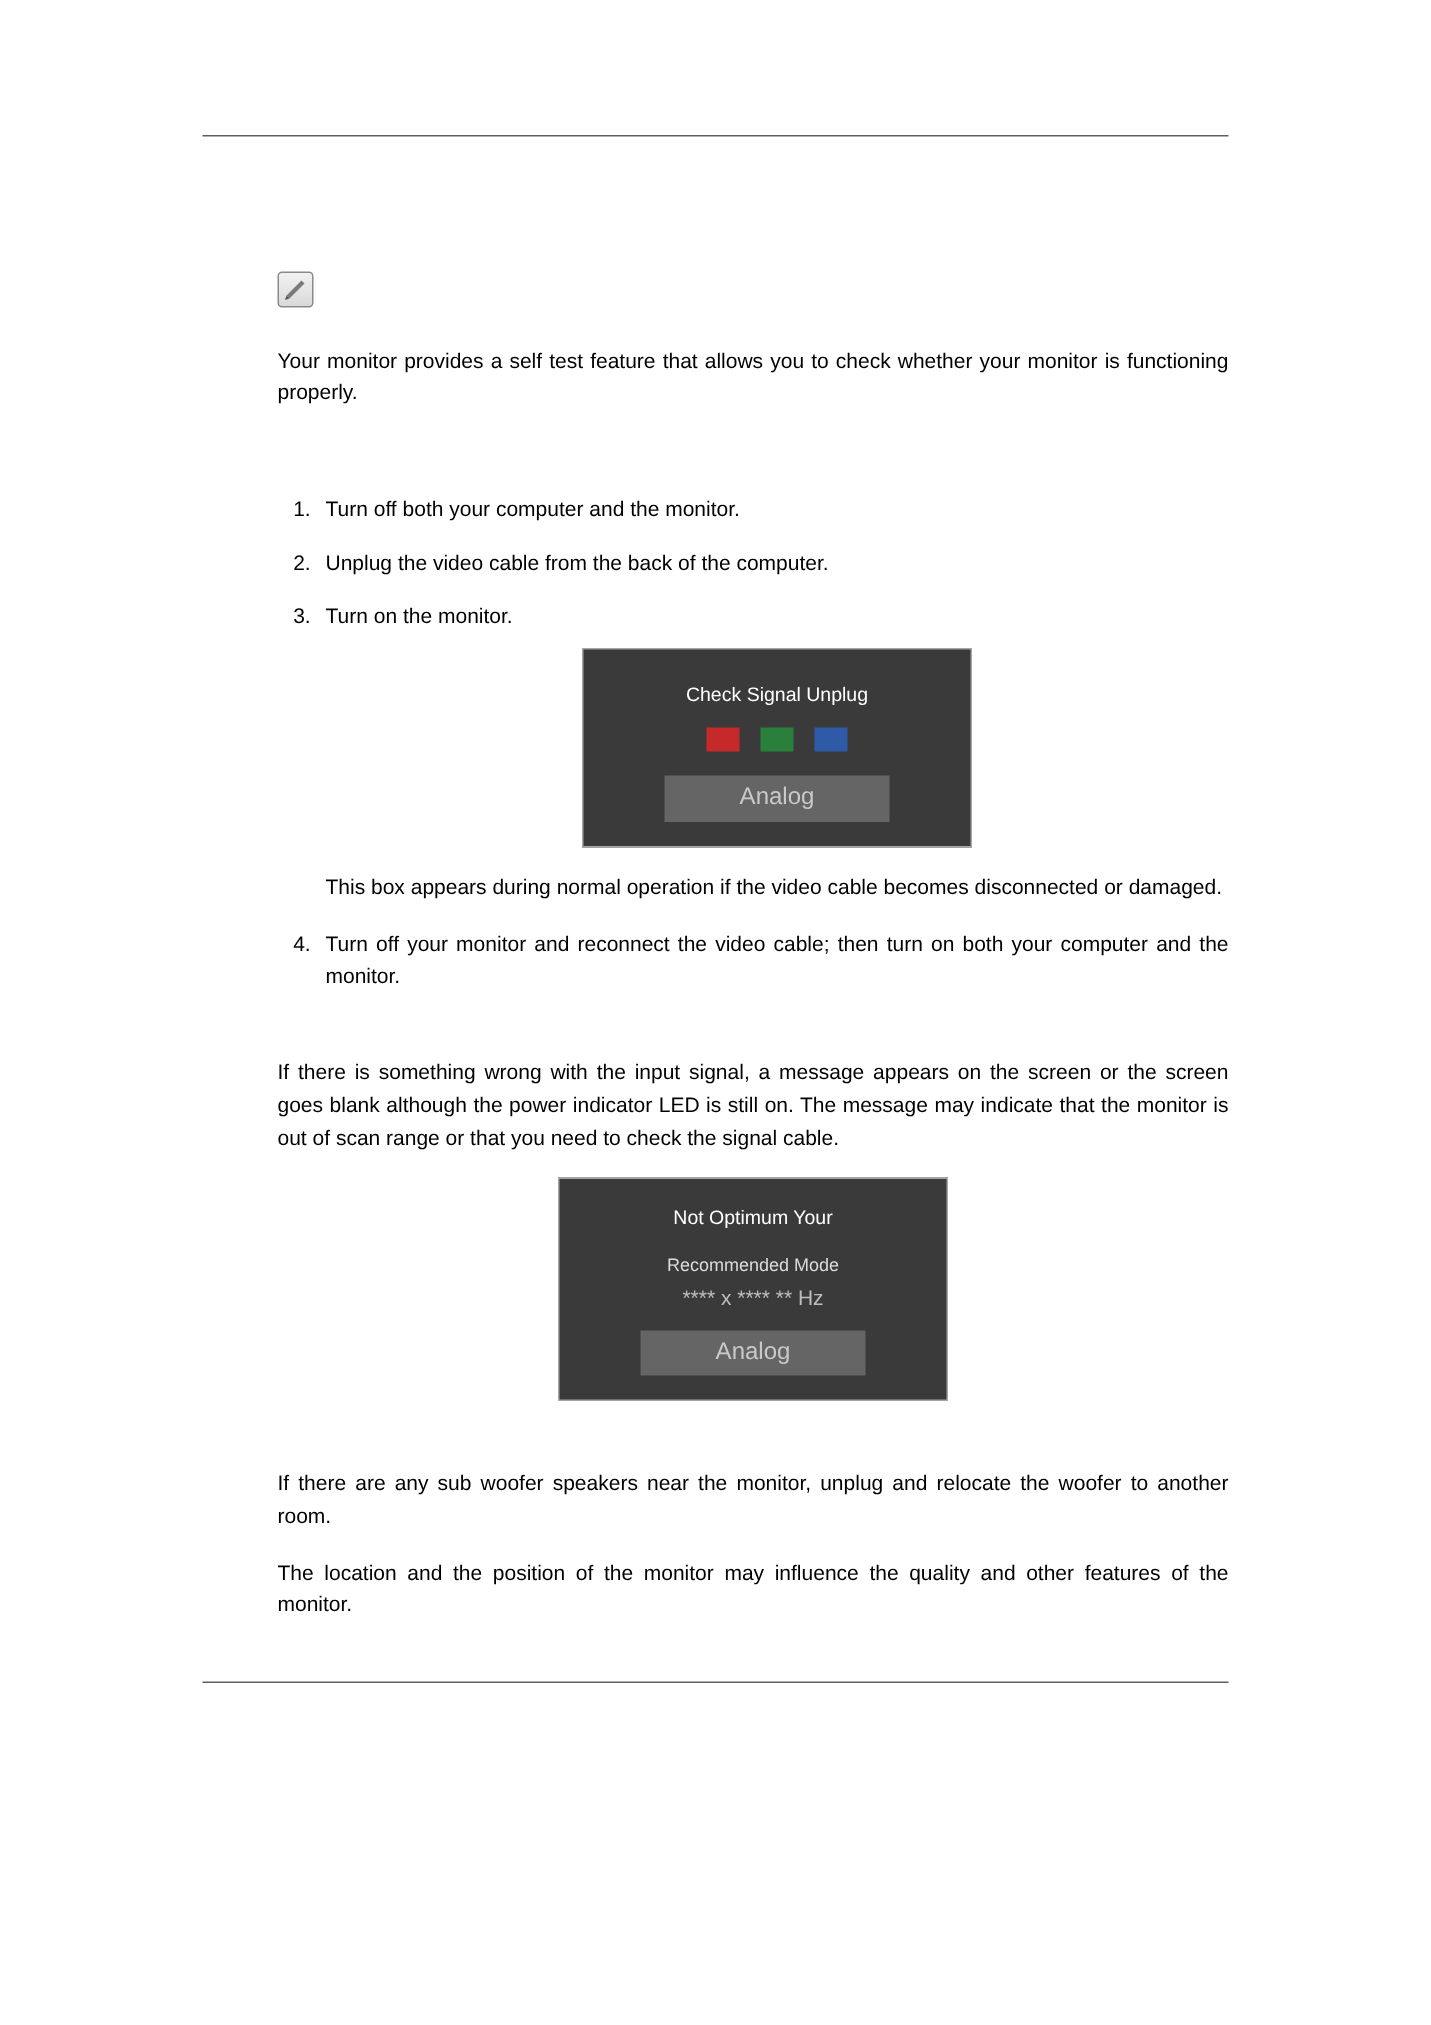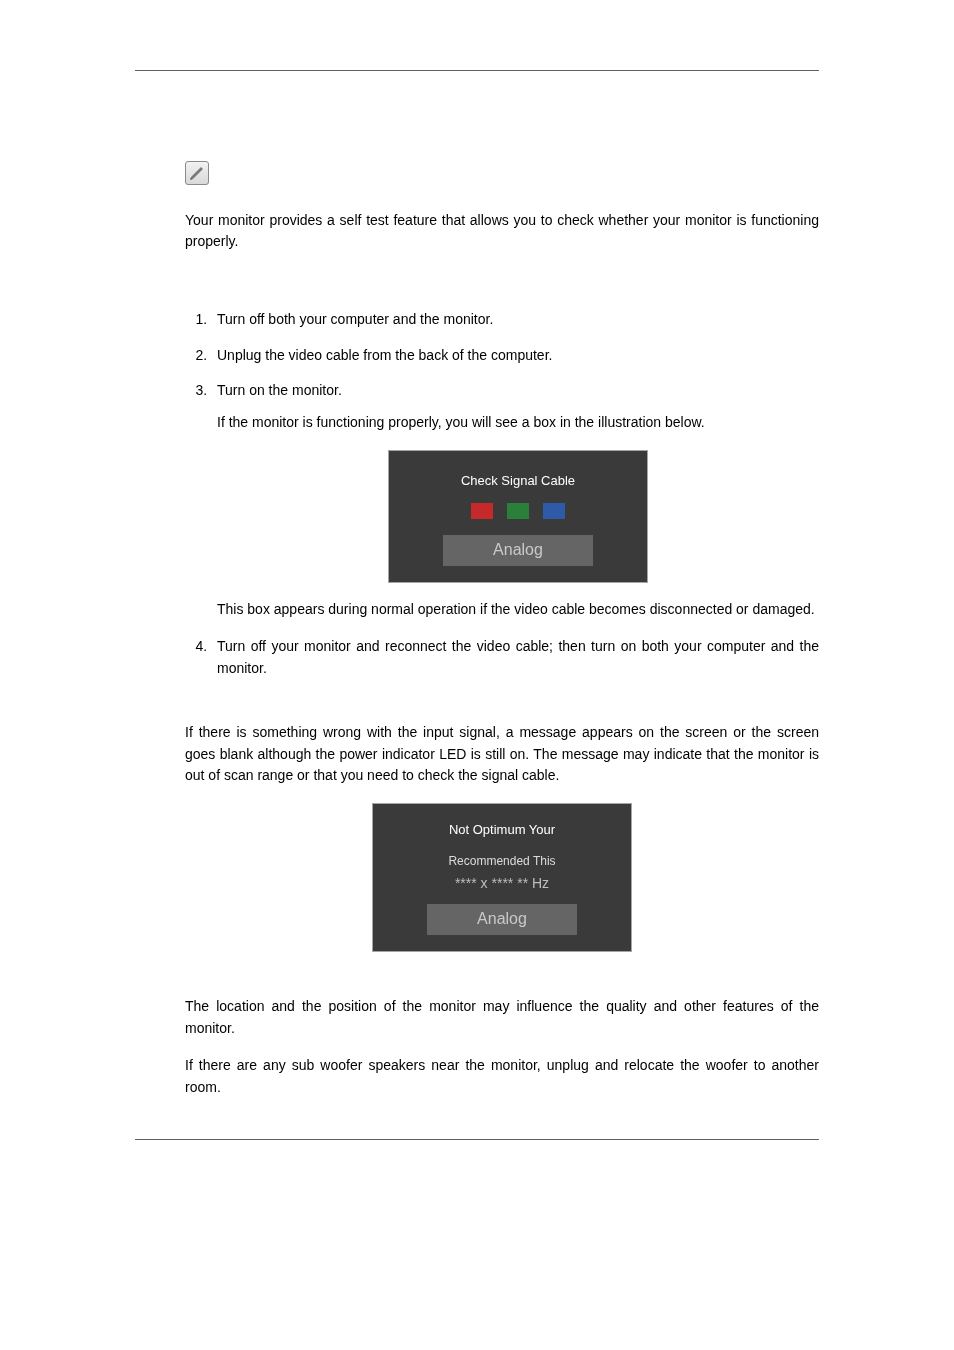--- a/index.html
+++ b/index.html
@@ -6,21 +6,21 @@
     margin: 0;
     padding: 0;
     background: #ffffff;
     font-family: Arial, Helvetica, sans-serif;
     color: #000000;
   }
   .page {
     width: 954px;
     min-height: 1350px;
     box-sizing: border-box;
-    padding: 60px 135px 60px 135px;
+    padding: 80px 135px 60px 135px;
     position: relative;
   }
   .hr {
     border: none;
     border-top: 1px solid #606060;
     margin: 0;
   }
   .top-hr { margin-top: 10px; margin-bottom: 90px; }
   .bottom-hr { margin-top: 40px; }
   .content {
@@ -114,25 +114,24 @@
     <ol>
       <li>
         <span>Turn off both your computer and the monitor.</span>
       </li>
       <li>
         <span>Unplug the video cable from the back of the computer.</span>
       </li>
       <li>
         <span>Turn on the monitor.</span>
         <div class="li-body">
-          <p>If the monitor is functioning properly, you will see a box in the illustration below.</p>
 
           <div class="osd-wrap">
             <div class="osd">
-              <div class="title">Check Signal Cable</div>
+              <div class="title">Check Signal Unplug</div>
               <div class="swatches">
                 <div class="sw red"></div>
                 <div class="sw green"></div>
                 <div class="sw blue"></div>
               </div>
               <div class="pill">Analog</div>
             </div>
           </div>
 
           <p>This box appears during normal operation if the video cable becomes disconnected or damaged.</p>
@@ -144,27 +143,27 @@
     </ol>
 
 
     <div class="gap"></div>
 
     <p>If there is something wrong with the input signal, a message appears on the screen or the screen goes blank although the power indicator LED is still on. The message may indicate that the monitor is out of scan range or that you need to check the signal cable.</p>
 
     <div class="osd-wrap">
       <div class="osd osd2">
         <div class="title">Not  Optimum Your</div>
-        <div class="subtitle">Recommended This</div>
+        <div class="subtitle">Recommended Mode</div>
         <div class="meta">**** x ****    ** Hz</div>
         <div class="pill">Analog</div>
       </div>
     </div>
 
     <div class="gap"></div>
 
+    <p>If there are any sub woofer speakers near the monitor, unplug and relocate the woofer to another room.</p>
     <p>The location and the position of the monitor may influence the quality and other features of the monitor.</p>
-    <p>If there are any sub woofer speakers near the monitor, unplug and relocate the woofer to another room.</p>
 
   </div>
 
   <hr class="hr bottom-hr">
 </div>
 
 </body></html>

